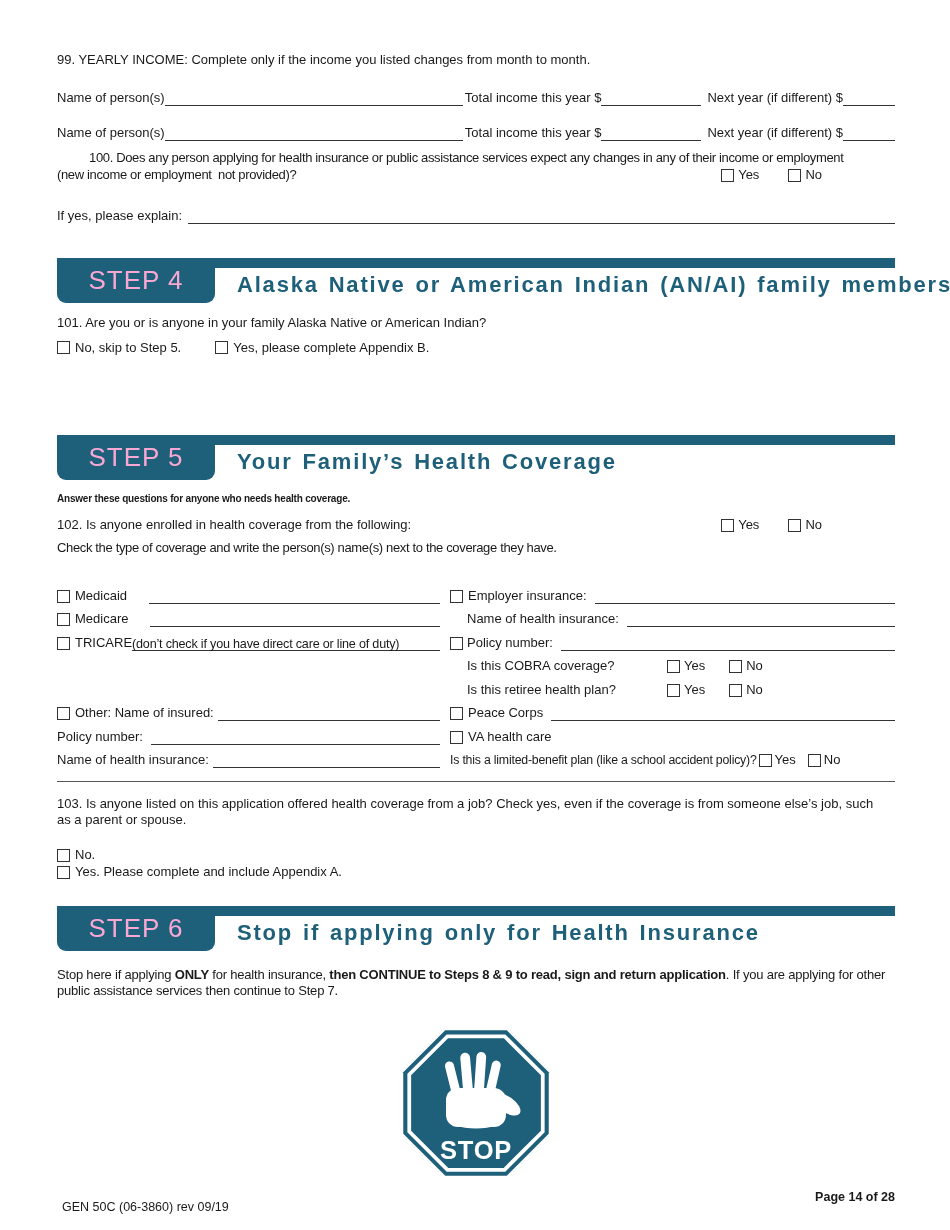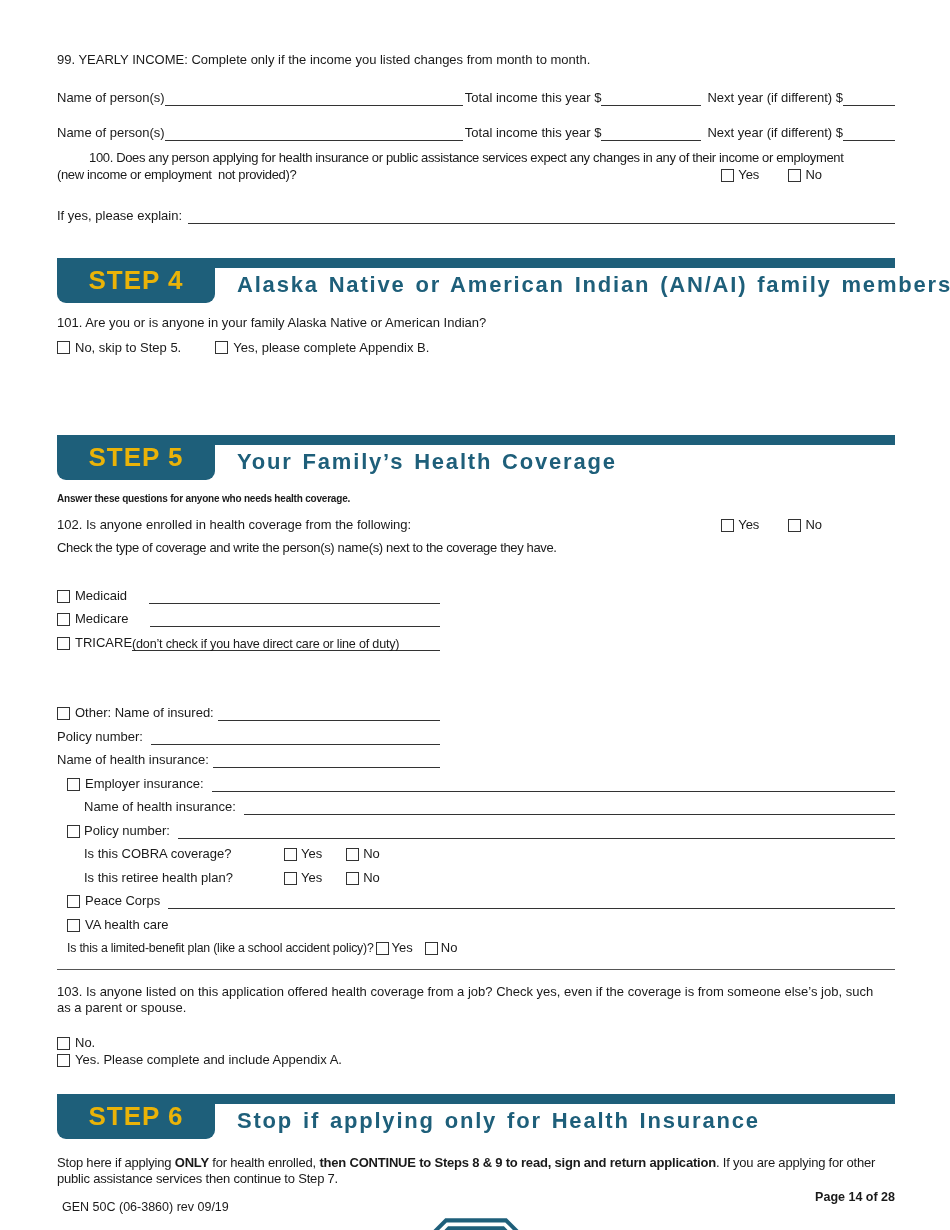--- a/index.html
+++ b/index.html
@@ -38,42 +38,42 @@
   .ynb { display:flex; align-items:flex-end; }
   .ynb .gap { width:29px; flex:none; }
   .explain-row { margin-top:24px; height:17px; }
   .explain-row .line { margin-left:6px; }
 
   
   .step { position:relative; height:45px; }
   .step-bar { position:absolute; top:0; left:0; right:0; height:10px; background:var(--teal); }
   .step-badge {
     position:absolute; top:0; left:0; width:158px; height:45px; background:var(--teal);
-    border-radius:9px; color:#eab308; font-weight:bold; font-size:26px; letter-spacing:1px;
+    border-radius:9px; color:#f9a8d4; font-weight:normal; font-size:26px; letter-spacing:1px;
     display:flex; align-items:center; justify-content:center;
   }
   .step-title {
     position:absolute; left:180px; top:14px; color:var(--teal); font-weight:bold;
     font-size:22px; letter-spacing:1.8px; word-spacing:2px; white-space:nowrap;
   }
   .step4 { margin-top:34px; }
   .step5 { margin-top:79px; }
   .step6 { margin-top:26px; }
 
   .q101 { margin-top:12px; }
   .q101-opts { margin-top:8px; height:17px;align-items:center; }
   .q101-opts .second { margin-left:34px; }
 
   .intro { margin-top:11px; font-weight:bold; font-size:10px; letter-spacing:-0.2px; }
   .q102-row { margin-top:9px; height:17px; }
   .q102-row .ynb { margin-left:auto; margin-right:73px; }
   .check-instruction { margin-top:7px; }
 
   
-  .cov { display:flex; margin-top:24px;flex-direction:column; }
+  .cov { display:flex; margin-top:24px; }
   .cov-left { width:383px; flex:none; }
   .cov-right { flex:1; margin-left:10px; }
   .gr { height:23.5px; display:flex; align-items:flex-end; }
   .gr .line { margin-left:8px; }
   .gr .ml22 { margin-left:22px; }
   .gr .ml4 { margin-left:4px; }
   .note-underline { border-bottom:1.2px solid #333; font-size:12.6px; letter-spacing:-0.2px; white-space:nowrap; flex:1; height:15px; }
   .indent { padding-left:17px; }
   .cobra-lbl { width:200px; flex:none; white-space:nowrap; }
   .yn-inline .cb { margin-left:0; }
@@ -271,21 +271,21 @@
         <span class="cb-label">Yes. Please complete and include Appendix A.</span>
       </div>
     </div>
 
     <div class="step step6">
       <div class="step-bar"></div>
       <div class="step-badge">STEP 6</div>
       <div class="step-title">Stop if applying only for Health Insurance</div>
     </div>
 
-    <p class="t step6-body"><span>Stop here if applying </span><span class="b">ONLY</span><span> for health enrolled, </span><span class="b">then CONTINUE to Steps 8 &amp; 9 to read, sign and return application</span><span>. If you are applying for other public assistance services then continue to Step 7.</span></p>
+    <p class="t step6-body"><span>Stop here if applying </span><span class="b">ONLY</span><span> for health insurance, </span><span class="b">then CONTINUE to Steps 8 &amp; 9 to read, sign and return application</span><span>. If you are applying for other public assistance services then continue to Step 7.</span></p>
 
     <div class="stop-wrap">
       <svg viewBox="0 0 200 200" width="150" height="150">
         <polygon points="59,3 141,3 197,59 197,141 141,197 59,197 3,141 3,59" fill="#1E5F7A"></polygon>
         <polygon points="62,11 138,11 189,62 189,138 138,189 62,189 11,138 11,62" fill="none" stroke="#ffffff" stroke-width="5"></polygon>
         <g fill="#ffffff">
           <rect x="63" y="44" width="12" height="48" rx="6" transform="rotate(-14 69 68)"></rect>
           <rect x="81" y="33" width="13" height="58" rx="6.5" transform="rotate(-5 87 62)"></rect>
           <rect x="99" y="32" width="13" height="58" rx="6.5" transform="rotate(4 105 61)"></rect>
           <rect x="117" y="43" width="12" height="48" rx="6" transform="rotate(13 123 67)"></rect>

